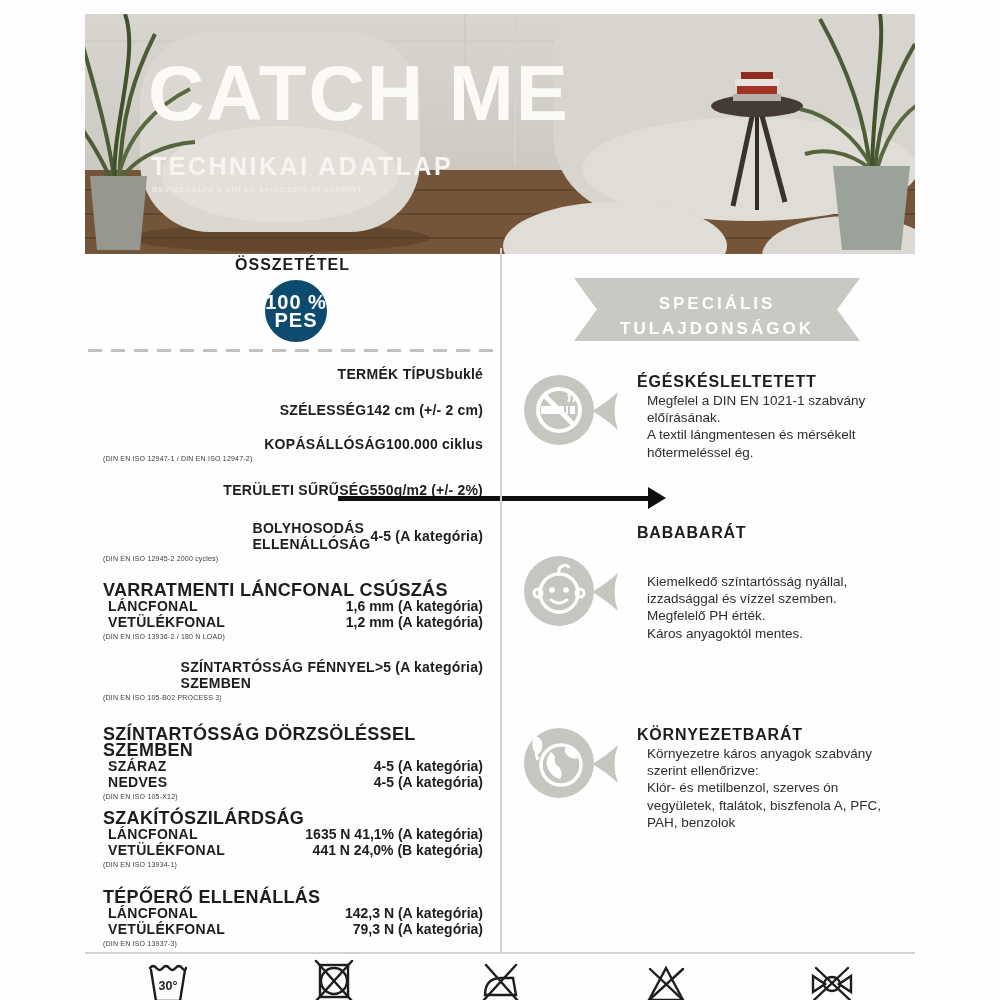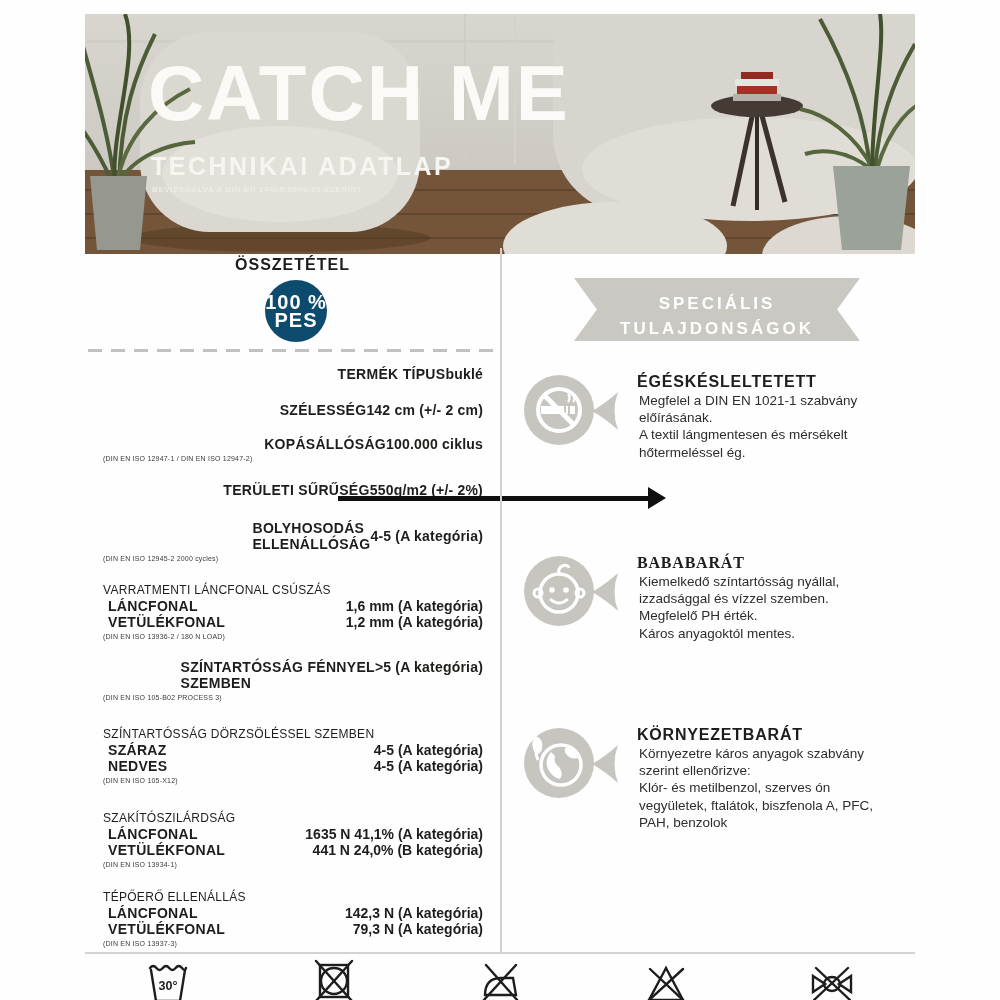--- a/index.html
+++ b/index.html
@@ -22,21 +22,21 @@
              background:repeating-linear-gradient(90deg,#c2c1bd 0 14px,transparent 14px 23px);}
 
   
   .spec-row{left:103px;width:380px;}
   .spec-flex{display:flex;justify-content:flex-end;}
   .spec-flex.vcenter{align-items:center;}
   .spec-label{font-size:14px;font-weight:800;letter-spacing:.3px;line-height:16px;white-space:pre-line;}
   .spec-value{font-size:14px;font-weight:800;letter-spacing:.2px;text-align:right;line-height:16px;white-space:nowrap;}
   .spec-value.u{text-decoration:underline;text-decoration-thickness:2px;text-underline-offset:3px;}
   .spec-note{font-size:7px;font-weight:400;color:#3c3b39;letter-spacing:.2px;margin-top:3px;}
-  .group-header{font-size:12px;font-weight:400;letter-spacing:.3px;line-height:16px;}
+  .group-header{font-size:18px;font-weight:700;letter-spacing:.3px;line-height:16px;}
   .sub-row{display:flex;justify-content:space-between;padding-left:5px;line-height:16px;}
   .sub-label{font-size:14px;font-weight:800;letter-spacing:.3px;}
   .sub-value{font-size:14px;font-weight:800;text-align:right;white-space:nowrap;}
 
   
   .arrow-line{left:338px;top:496px;width:314px;height:5px;background:#0f0f0f;}
   .arrow-head{left:648px;top:487px;width:0;height:0;border-left:18px solid #0f0f0f;
               border-top:11px solid transparent;border-bottom:11px solid transparent;}
 
   
@@ -44,21 +44,21 @@
   .h-divider{left:85px;top:952px;width:830px;height:2px;background:#d3d2ce;}
 
   
   .ribbon{left:574px;top:278px;width:286px;height:63px;background:#c9c8c3;
           clip-path:polygon(0 0,100% 0,92% 50%,100% 100%,0 100%,8% 50%);
           display:flex;flex-direction:column;align-items:center;justify-content:flex-end;
           color:#fff;font-size:17px;font-weight:700;letter-spacing:3px;line-height:25px;}
   .sp-icon{width:70px;height:70px;border-radius:50%;background:#c6c5c0;}
   .sp-tail{width:28px;height:42px;}
   .sp-title{font-size:16px;font-weight:800;letter-spacing:.8px;}
-  .sp-body{font-size:13.5px;line-height:17.2px;color:#2e2d2b;width:280px;}
+  .sp-body{font-size:13.5px;line-height:17.2px;color:#2e2d2b;width:280px;margin-left:8px;}
 
   
   .care-row{left:85px;top:959px;width:830px;height:46px;display:flex;}
   .care-cell{flex:1;display:flex;justify-content:center;}
 </style>
 </head>
 <body>
 
 <div class="page">
 
@@ -252,21 +252,21 @@
           <path d="M35 18 C 33 9 44 7 45 12" stroke="#fff" stroke-width="3" fill="none"></path>
           <circle cx="14" cy="37" r="4" stroke="#fff" stroke-width="3" fill="none"></circle>
           <circle cx="56" cy="37" r="4" stroke="#fff" stroke-width="3" fill="none"></circle>
           <circle cx="28" cy="34" r="2.8" fill="#fff"></circle>
           <circle cx="42" cy="34" r="2.8" fill="#fff"></circle>
           <path d="M26 43 Q35 51 44 43" stroke="#fff" stroke-width="3" fill="none"></path>
         </svg></div>
       <div class="abs sp-tail" style="left: 590px; top: 571px;"><svg width="28" height="42" viewBox="0 0 28 42">
           <path d="M28 2 Q16 13 2 21 Q16 29 28 40 Q21 21 28 2 Z" fill="#c6c5c0"></path>
         </svg></div>
-      <div class="abs sp-title" style="left: 637px; top: 554px; font-family: Liberation Serif, serif;">BABABARÁT</div>
+      <div class="abs sp-title" style="left: 637px; top: 524px;">BABABARÁT</div>
       <div class="abs sp-body" style="left: 639px; top: 573px;">
         <div>Kiemelkedő színtartósság nyállal,</div>
         <div>izzadsággal és vízzel szemben.</div>
         <div>Megfelelő PH érték.</div>
         <div>Káros anyagoktól mentes.</div>
       </div>
       <div class="abs sp-icon" style="left: 524px; top: 728px;"><svg width="70" height="70" viewBox="0 0 70 70">
           <circle cx="37" cy="37" r="20" stroke="#fff" stroke-width="3.5" fill="none"></circle>
           <path d="M27 24 Q20 33 24 41 Q28 49 36 51 Q40 45 35 39 Q29 35 31 28 Z" fill="#fff"></path>
           <path d="M42 19 Q50 21 54 30 Q47 32 43 27 Q39 23 42 19 Z" fill="#fff"></path>

